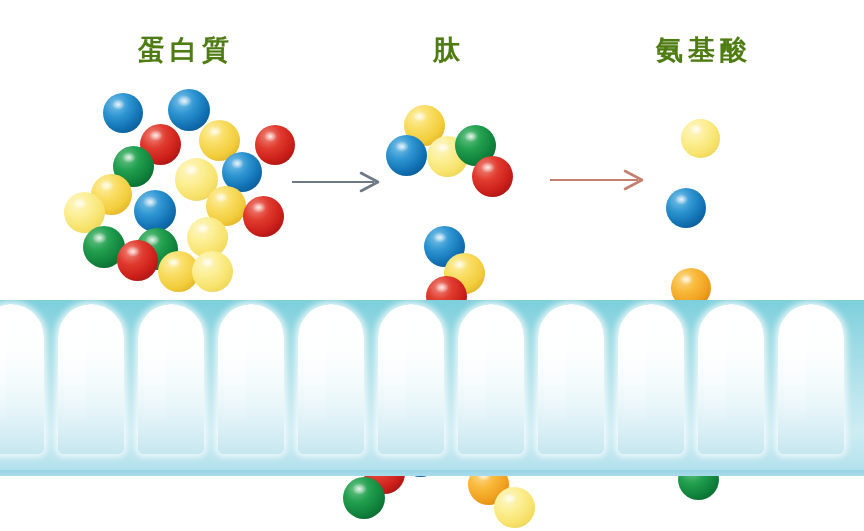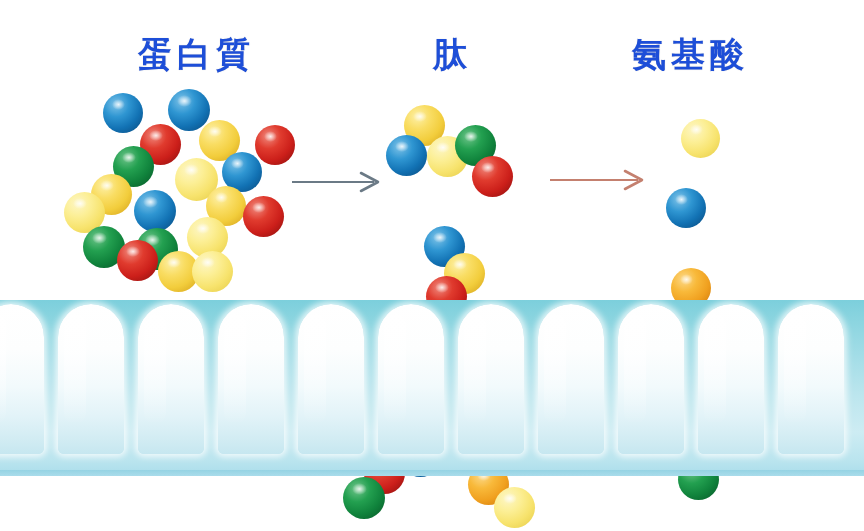--- a/index.html
+++ b/index.html
@@ -16,23 +16,23 @@
     height: 531px;
     background: #ffffff;
     overflow: hidden;
   }
 
   
   .stage-label {
     position: absolute;
     font-family: "DejaVu Sans", sans-serif;
     font-weight: 700;
-    font-size: 34px;
+    font-size: 27px;
     letter-spacing: 5px;
-    color: #1d4ed8;
+    color: #4d7c0f;
     white-space: nowrap;
     text-shadow: 0 0 1px rgba(74,64,56,0.25);
   }
 
   
   #membrane {
     position: absolute;
     left: 0;
     top: 300px;
     width: 864px;
@@ -203,16 +203,16 @@
         <svg width="24" height="84" viewBox="0 0 24 84">
           <path d="M 12 0 L 12 74" stroke="#8a8090" stroke-width="2.2" fill="none"></path>
           <path d="M 3 61 L 12 79 L 21 61" stroke="#8a8090" stroke-width="2.6" fill="none" stroke-linecap="round" stroke-linejoin="round"></path>
         </svg>
       </div>
     </div>
 
   <div id="labels" class="layer-top">
       <div class="stage-label" style="left: 138px; top: 32px;">蛋白質</div>
       <div class="stage-label" style="left: 433px; top: 32px;">肽</div>
-      <div class="stage-label" style="left: 632px; top: 32px; text-align: right;">氨基酸</div>
+      <div class="stage-label" style="left: 656px; top: 32px; text-align: right;">氨基酸</div>
     </div>
 
 </div>
 
 </body></html>

